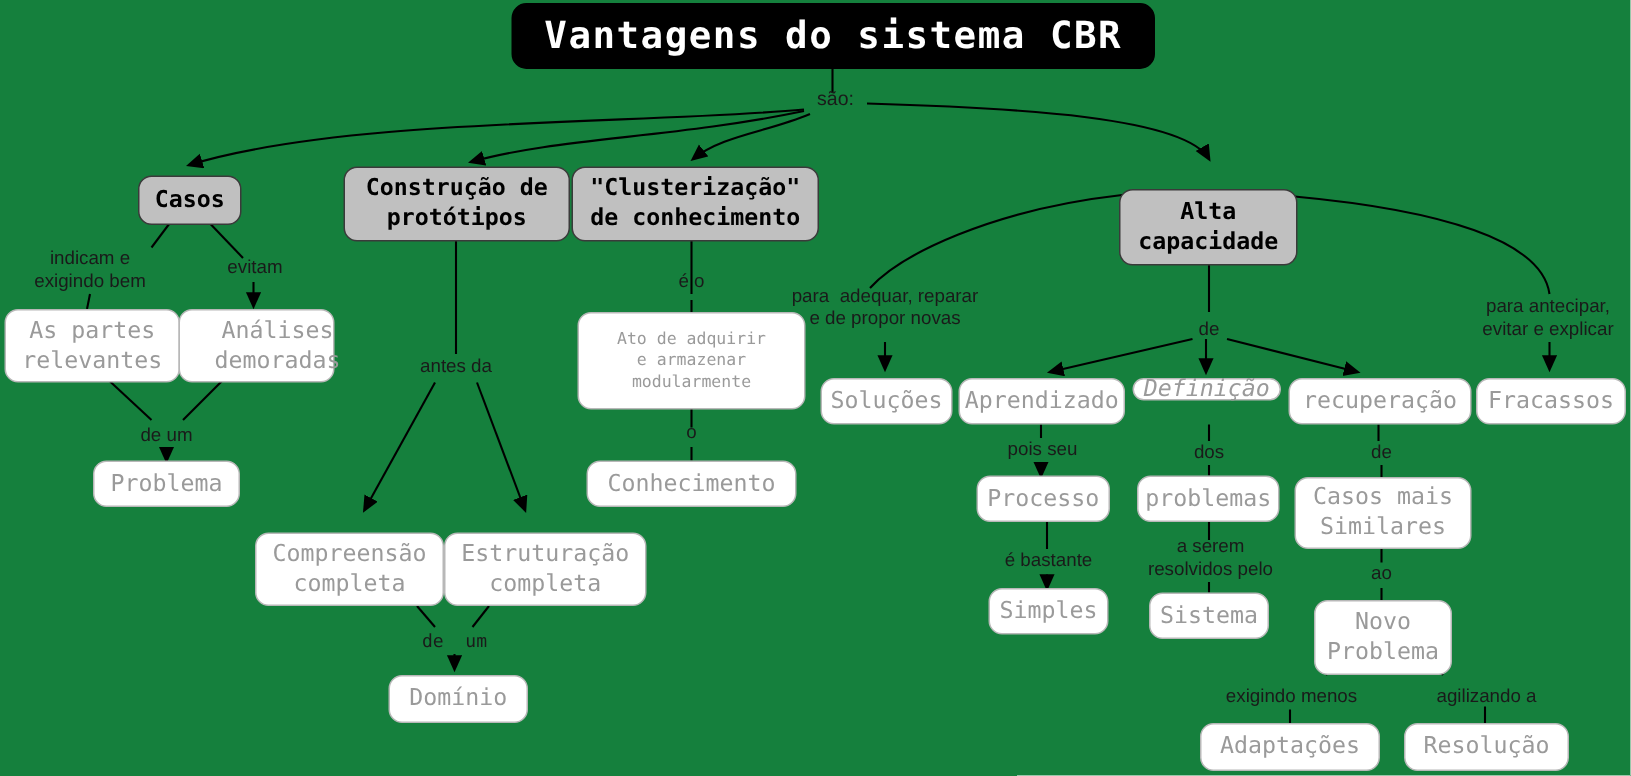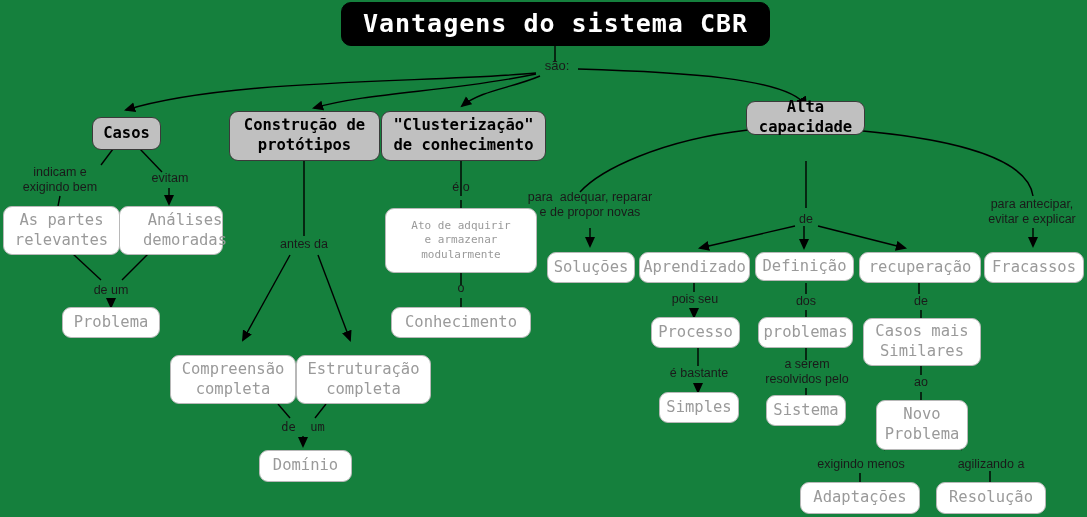--- a/index.html
+++ b/index.html
@@ -122,21 +122,21 @@
   <div class="node n-title" style="left:341px;top:2px;width:429px;height:44px;">Vantagens do sistema CBR</div>
 
   <div class="node n-main" style="left:92px;top:117px;width:69px;height:33px;">Casos</div>
 
   <div class="node n-main" style="left:229px;top:111px;width:151px;height:50px;">Construção de
 protótipos</div>
 
   <div class="node n-main" style="left:381px;top:111px;width:165px;height:50px;">"Clusterização"
 de conhecimento</div>
 
-  <div class="node n-main" style="left:746px;top:101px;width:119px;height:34px;">Alta
+  <div class="node n-main" style="left:746px;top:126px;width:119px;height:51px;">Alta
 capacidade</div>
 
   <div class="node n-sub" style="left:3px;top:206px;width:117px;height:49px;">As partes
 relevantes</div>
 
   <div class="node n-sub" style="left:119px;top:206px;width:104px;height:49px;padding-left:28px;">Análises
 demoradas</div>
 
   <div class="node n-sub" style="left:62px;top:307px;width:98px;height:31px;">Problema</div>
 
@@ -151,21 +151,21 @@
 
   <div class="node n-sub" style="left:296px;top:355px;width:135px;height:49px;">Estruturação
 completa</div>
 
   <div class="node n-sub" style="left:259px;top:450px;width:93px;height:32px;">Domínio</div>
 
   <div class="node n-sub" style="left:547px;top:252px;width:88px;height:31px;">Soluções</div>
 
   <div class="node n-sub" style="left:639px;top:252px;width:111px;height:31px;">Aprendizado</div>
 
-  <div class="node n-sub" style="left:755px;top:252px;width:99px;height:29px;">Definição</div>
+  <div class="node n-sub" style="left:755px;top:252px;width:99px;height:15px;font-style:italic;">Definição</div>
 
   <div class="node n-sub" style="left:859px;top:252px;width:122px;height:31px;">recuperação</div>
 
   <div class="node n-sub" style="left:984px;top:252px;width:100px;height:31px;">Fracassos</div>
 
   <div class="node n-sub" style="left:651px;top:317px;width:89px;height:31px;">Processo</div>
 
   <div class="node n-sub" style="left:758px;top:317px;width:95px;height:31px;">problemas</div>
 
   <div class="node n-sub" style="left:863px;top:318px;width:118px;height:48px;">Casos mais

